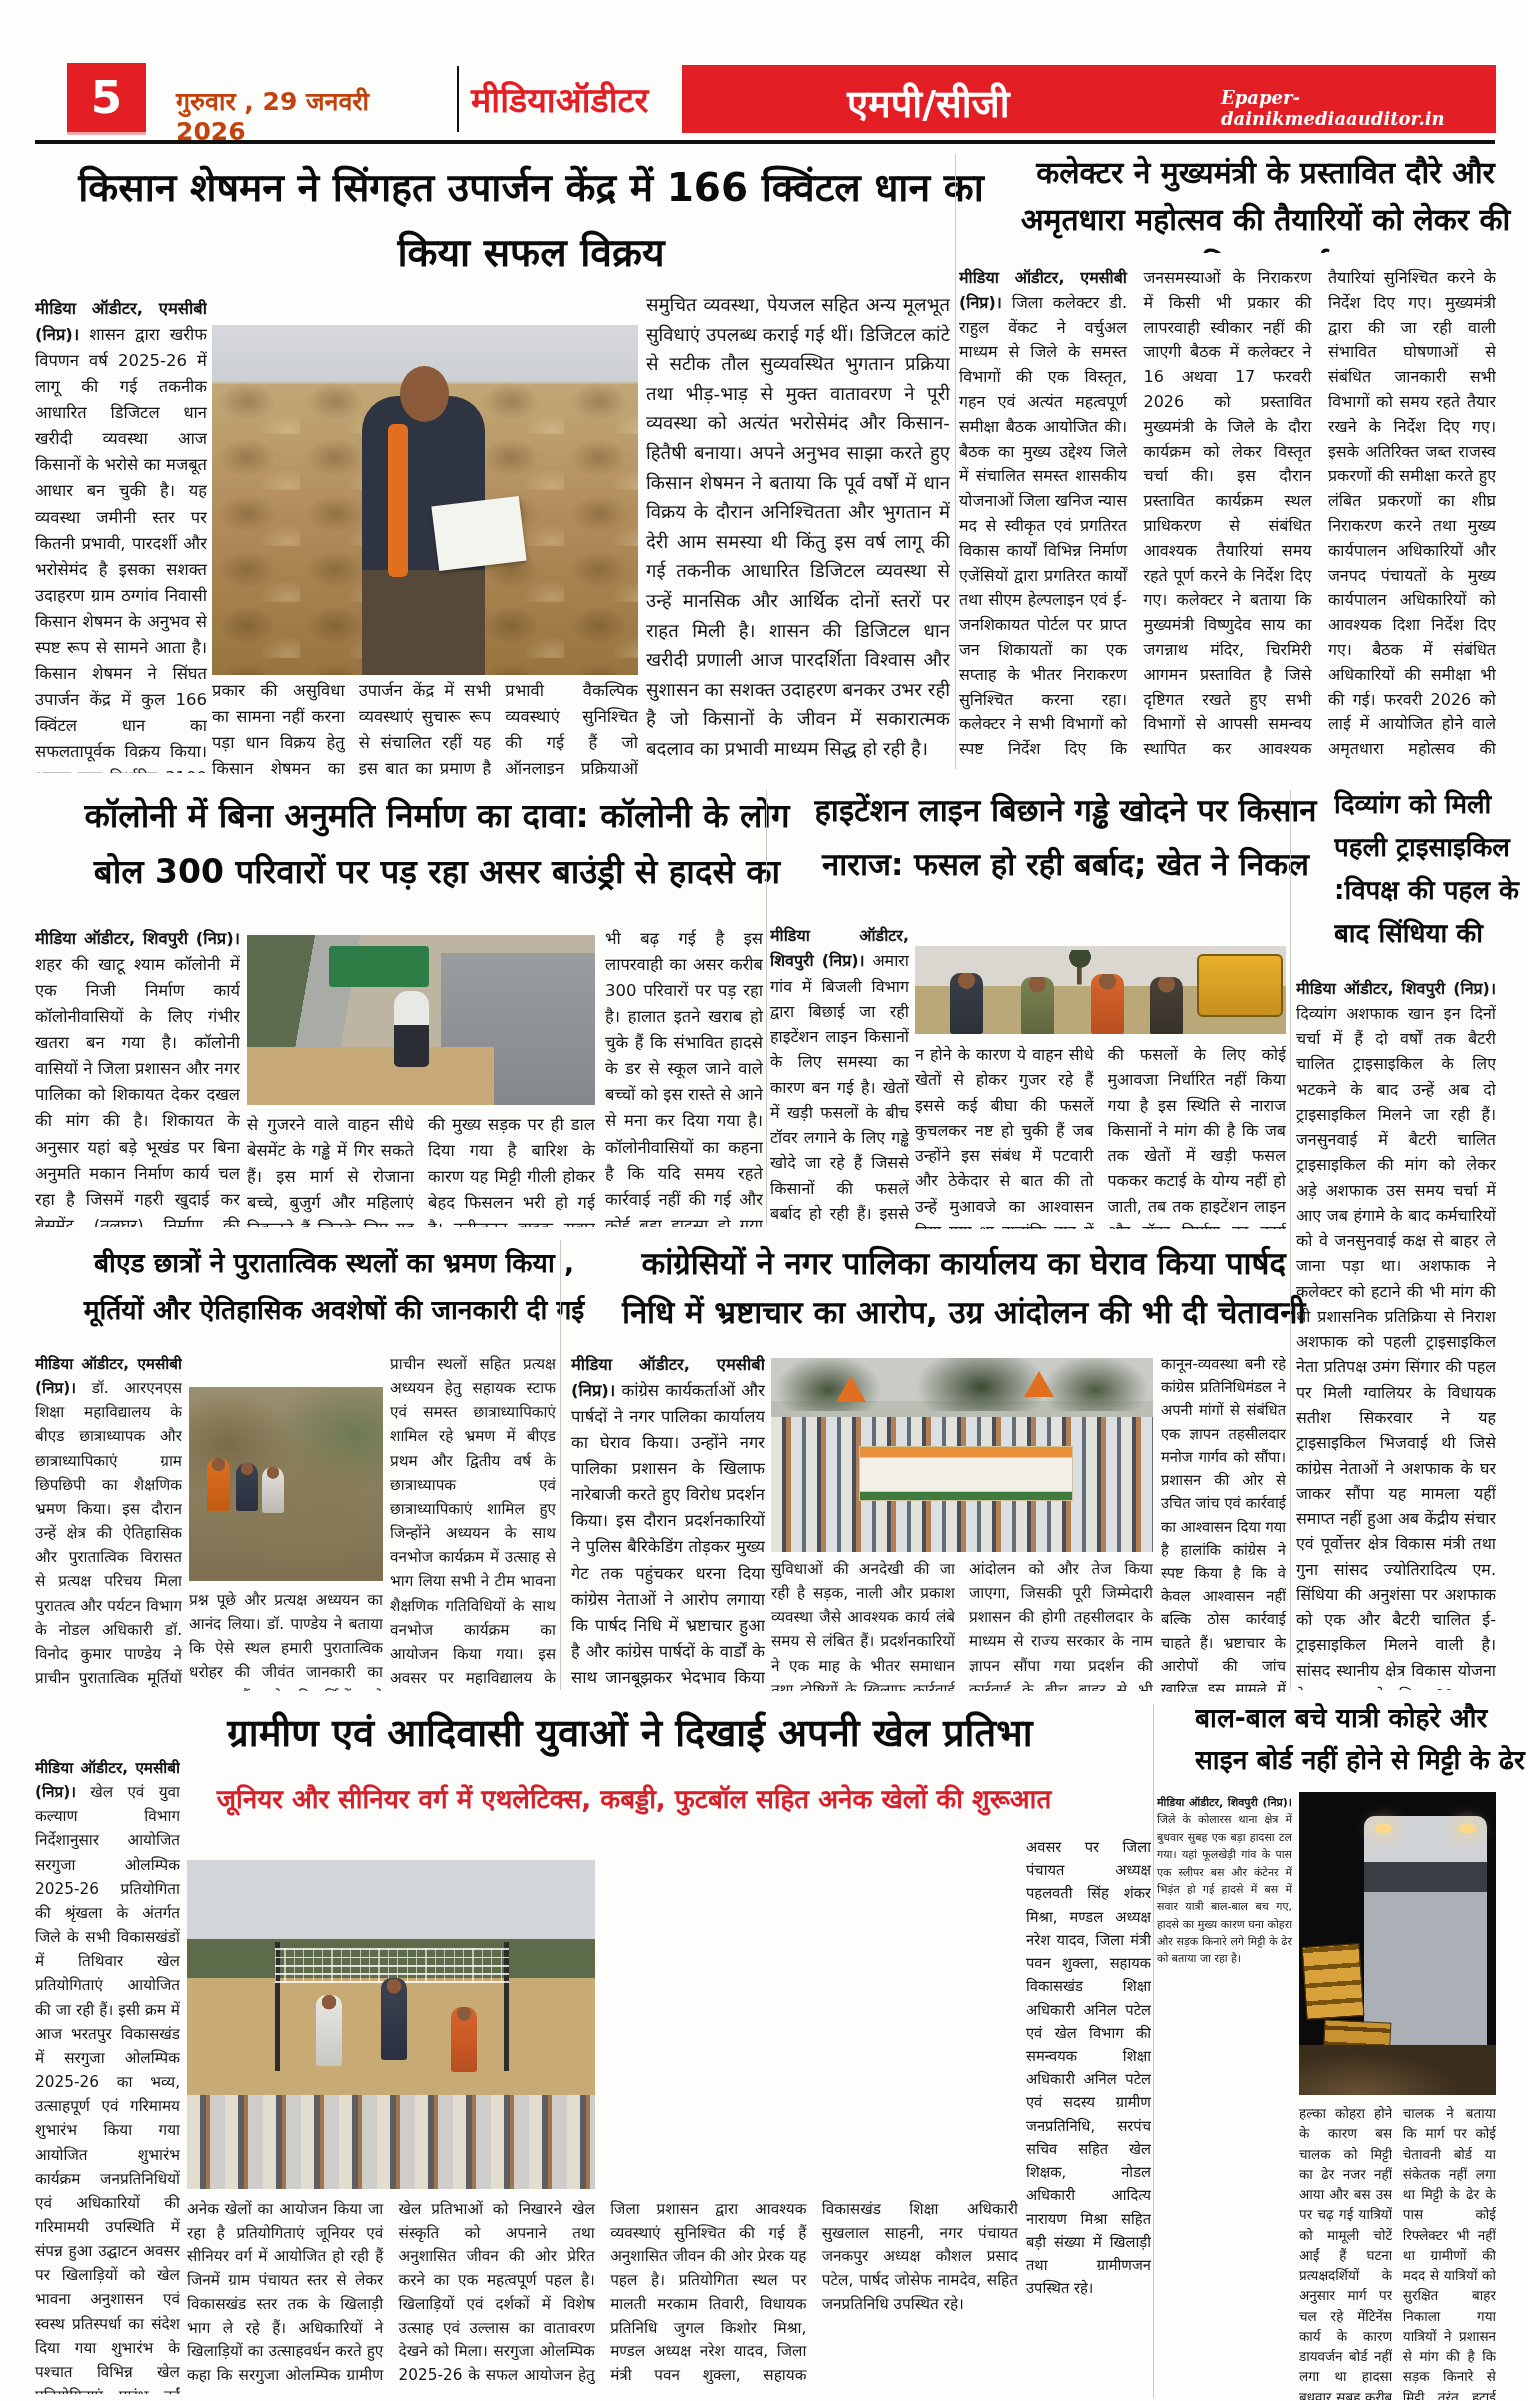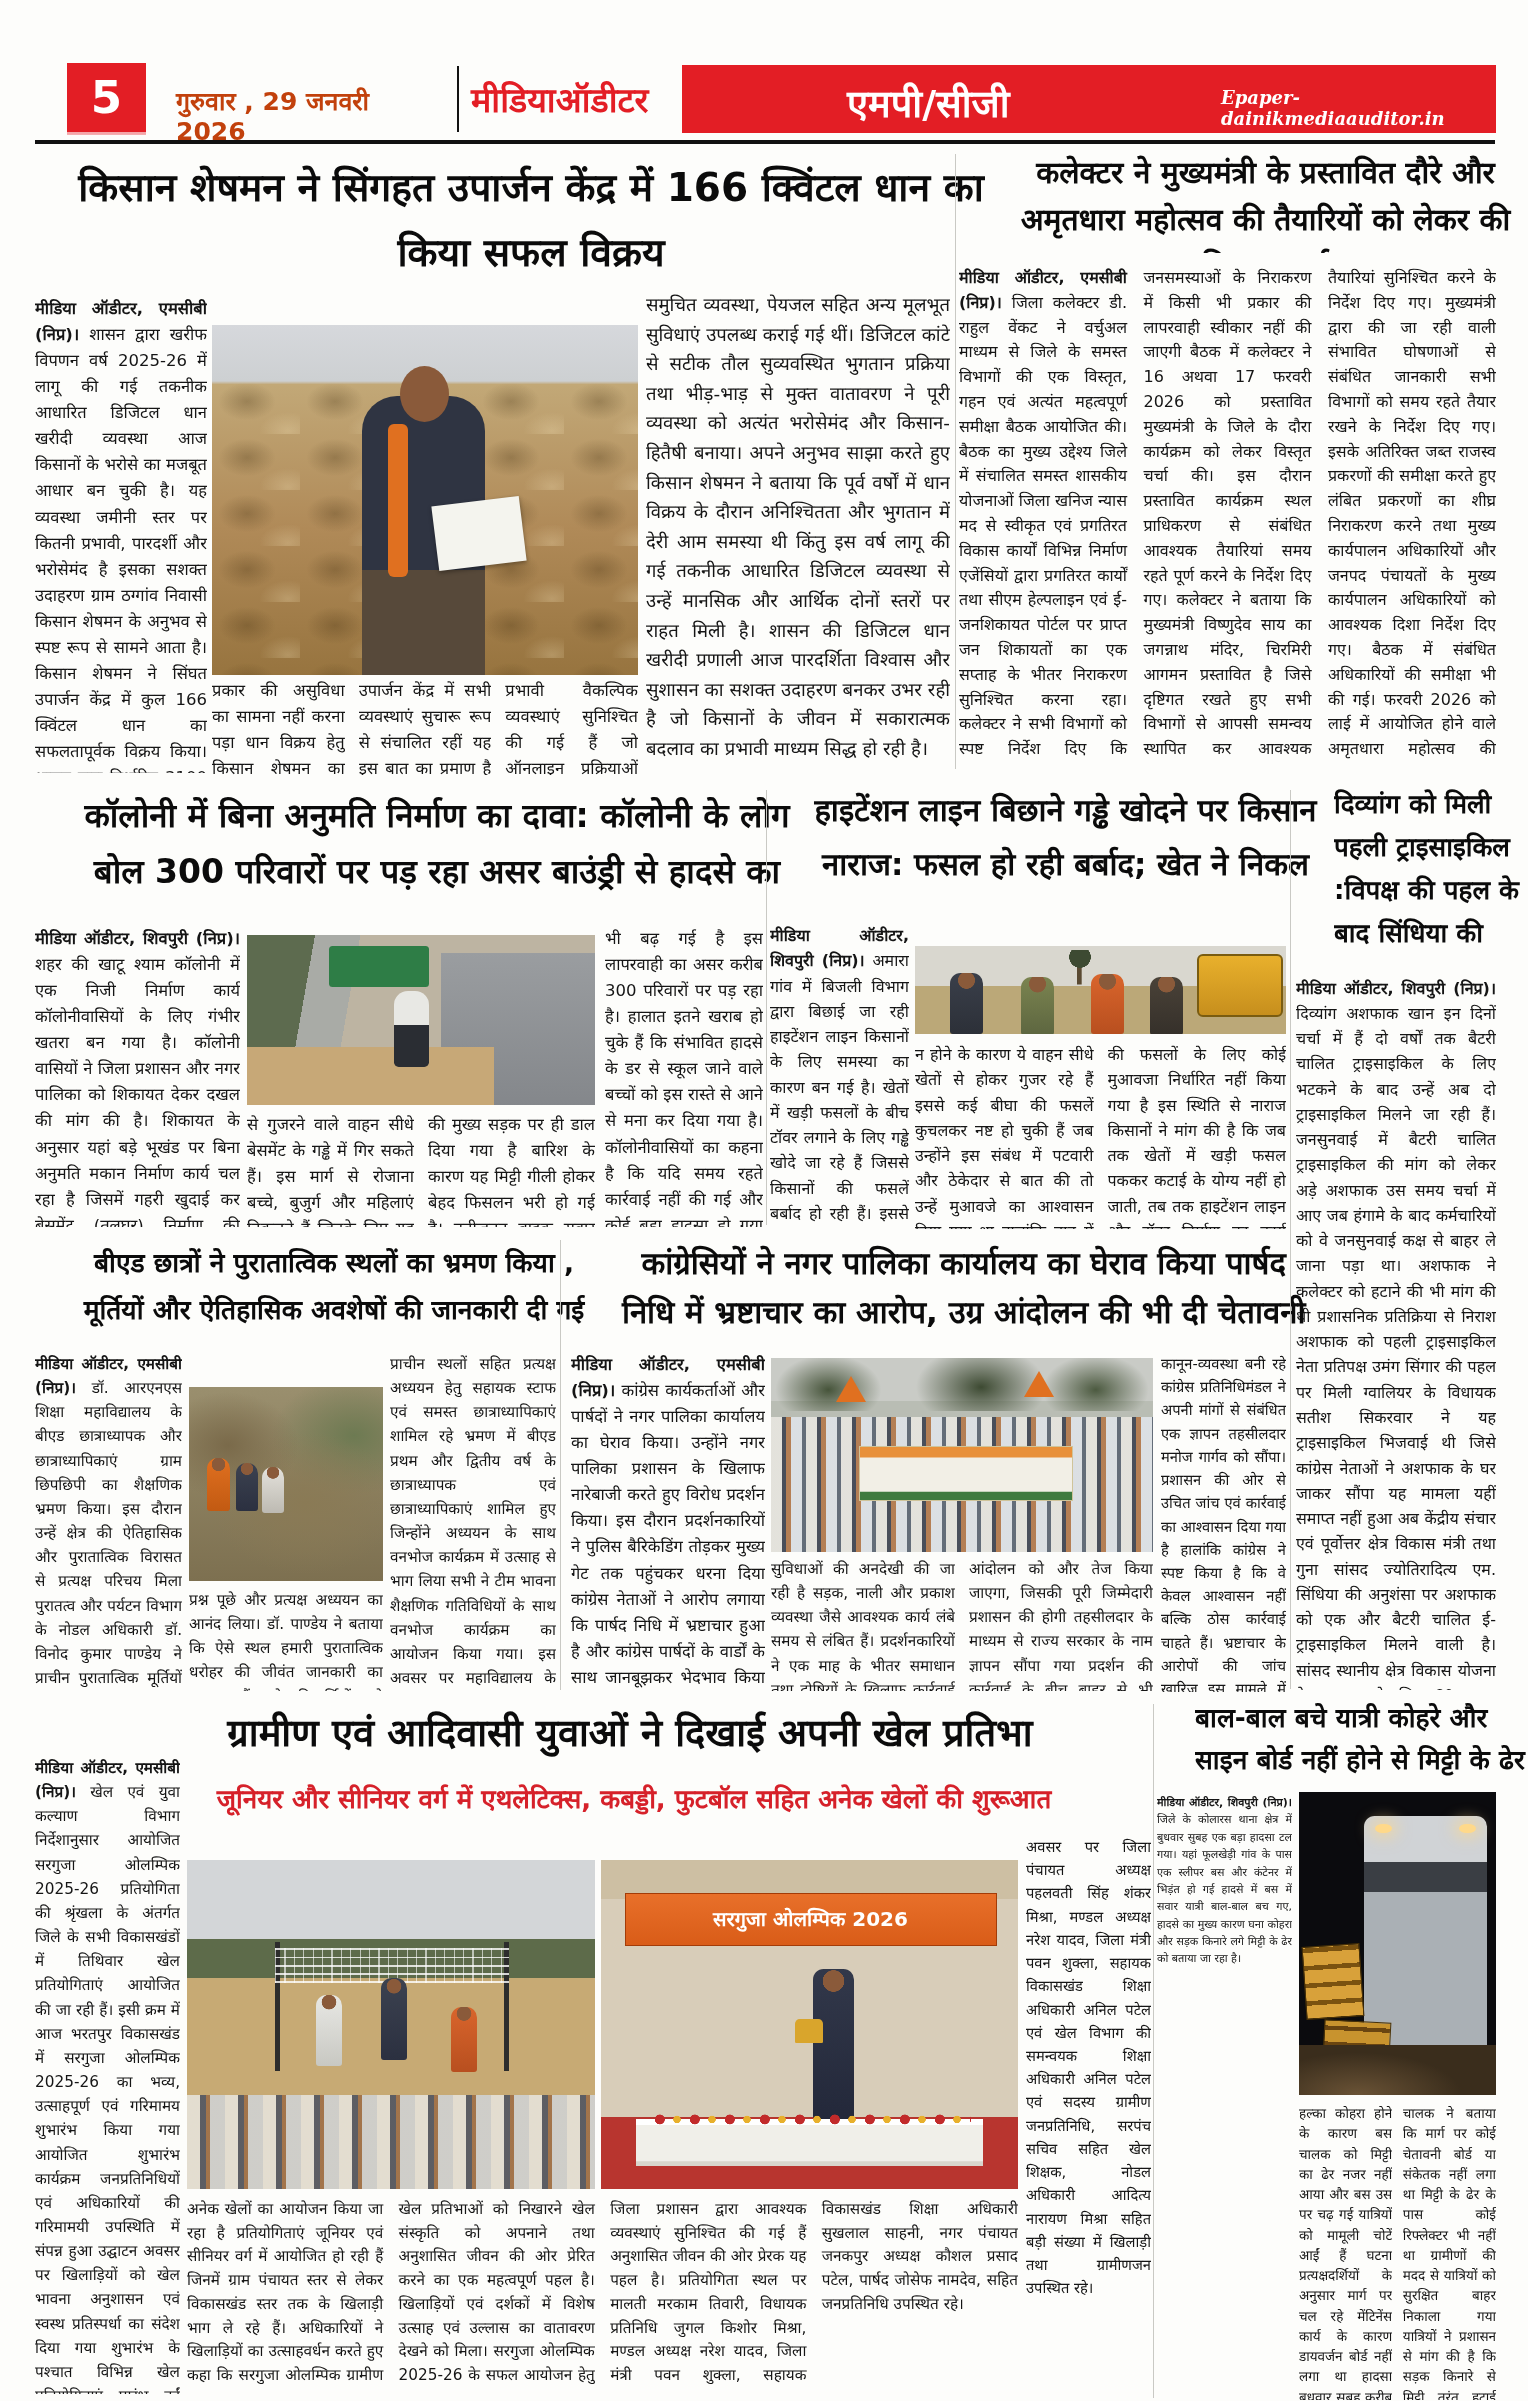--- a/index.html
+++ b/index.html
@@ -175,32 +175,20 @@
       <div class="abs" style="left:88px;top:82px;width:4.7px;height:129px;background:#2c2c2c;"></div>
       <div class="abs" style="left:317px;top:82px;width:4.7px;height:129px;background:#2c2c2c;"></div>
       <div class="abs" style="left:88px;top:88px;width:234px;height:35px;background:repeating-linear-gradient(0deg,rgba(255,255,255,.8) 0 1.8px,transparent 1.8px 8.2px),repeating-linear-gradient(90deg,rgba(255,255,255,.6) 0 1.2px,transparent 1.2px 9.4px);"></div>
       <div class="fig" style="left:129px;top:135px;width:26px;height:71px;background:radial-gradient(circle at 50% 10%, #8a5a3a 0 7px, transparent 7.6px),linear-gradient(#e8e8e4,#c8c8c2);"></div>
       <div class="fig" style="left:194px;top:118px;width:26px;height:82px;background:radial-gradient(circle at 50% 10%, #8a5a3a 0 7px, transparent 7.6px),linear-gradient(#3c4250,#2b3040);"></div>
       <div class="fig" style="left:264px;top:147px;width:26px;height:65px;background:radial-gradient(circle at 50% 10%, #8a5a3a 0 7px, transparent 7.6px),linear-gradient(#d9652c,#b84f1f);"></div>
       <div class="abs" style="left:0;top:235px;width:408px;height:94px;opacity:.85;
            background:repeating-linear-gradient(90deg,#e8e6e0 0 13px,#4a5060 13px 19px,#9c6b44 19px 23.5px,#d0d4d8 23.5px 38px);"></div>
     </div>
 
-    <div class="ph" style="left:601px;top:163px;width:417px;height:329px;background:linear-gradient(#cdbfa3 0 12%,#d8cdb9 12% 78%,#b8352f 78% 100%);">
-      <div class="abs" style="left:23.5px;top:33px;width:370px;height:51px;background:linear-gradient(#e8702a,#d95c18);border:1.8px solid #a33c08;">
-        <div style="color:#fff;font-weight:bold;font-size:20px;text-align:center;line-height:51px;">सरगुजा ओलम्पिक 2026</div>
-      </div>
-      <div class="fig" style="left:147px;top:112px;width:41px;height:147px;background:radial-gradient(circle at 50% 8%, #8a5a3a 0 10.6px, transparent 11px),linear-gradient(#ececе8,#cccac2);"></div>
-      <div class="fig" style="left:212px;top:109px;width:41px;height:150px;background:radial-gradient(circle at 50% 8%, #8a5a3a 0 10.6px, transparent 11px),linear-gradient(#32384a,#23283a);"></div>
-      <div class="abs" style="left:194px;top:159px;width:28px;height:23.5px;background:#d9a52c;border-radius:4.7px 4.7px 1.2px 1.2px;"></div>
-      <div class="abs" style="left:35px;top:259px;width:347px;height:47px;background:#f0efe9;
-           box-shadow:inset 0 5.9px 0 #fff, inset 0 -4.7px 0 #d8d6cc;"></div>
-      <div class="abs" style="left:47px;top:252px;width:323px;height:15.3px;
-           background:radial-gradient(circle 5.9px at 11.8px 7.6px,#c22a2a 0 4.7px,transparent 5.3px) 0 0/35px 15.3px repeat-x, radial-gradient(circle 4.7px at 29px 7.6px,#e8b02c 0 3.5px,transparent 4.1px) 0 0/35px 15.3px repeat-x;"></div>
-    </div>
     <div class="bt cols4 abs" style="left:187px;top:501px;width:831px;height:196px;font-size:15.3px;line-height:1.55;">अनेक खेलों का आयोजन किया जा रहा है प्रतियोगिताएं जूनियर एवं सीनियर वर्ग में आयोजित हो रही हैं जिनमें ग्राम पंचायत स्तर से लेकर विकासखंड स्तर तक के खिलाड़ी भाग ले रहे हैं। अधिकारियों ने खिलाड़ियों का उत्साहवर्धन करते हुए कहा कि सरगुजा ओलम्पिक ग्रामीण खेल प्रतिभाओं को निखारने खेल संस्कृति को अपनाने तथा अनुशासित जीवन की ओर प्रेरित करने का एक महत्वपूर्ण पहल है। खिलाड़ियों एवं दर्शकों में विशेष उत्साह एवं उल्लास का वातावरण देखने को मिला। सरगुजा ओलम्पिक 2025-26 के सफल आयोजन हेतु जिला प्रशासन द्वारा आवश्यक व्यवस्थाएं सुनिश्चित की गई हैं अनुशासित जीवन की ओर प्रेरक यह पहल है। प्रतियोगिता स्थल पर मालती मरकाम तिवारी, विधायक प्रतिनिधि जुगल किशोर मिश्रा, मण्डल अध्यक्ष नरेश यादव, जिला मंत्री पवन शुक्ला, सहायक विकासखंड शिक्षा अधिकारी सुखलाल साहनी, नगर पंचायत जनकपुर अध्यक्ष कौशल प्रसाद पटेल, पार्षद जोसेफ नामदेव, सहित जनप्रतिनिधि उपस्थित रहे।</div>
     <div class="bt abs" style="left:1026px;top:138px;width:125px;height:559px;font-size:14.7px;">अवसर पर जिला पंचायत अध्यक्ष पहलवती सिंह शंकर मिश्रा, मण्डल अध्यक्ष नरेश यादव, जिला मंत्री पवन शुक्ला, सहायक विकासखंड शिक्षा अधिकारी अनिल पटेल एवं खेल विभाग की समन्वयक शिक्षा अधिकारी अनिल पटेल एवं सदस्य ग्रामीण जनप्रतिनिधि, सरपंच सचिव सहित खेल शिक्षक, नोडल अधिकारी आदित्य नारायण मिश्रा सहित बड़ी संख्या में खिलाड़ी तथा ग्रामीणजन उपस्थित रहे।</div>
   </div>
 
   <div class="abs" style="left:1157px;top:1697px;width:341px;height:704px;">
     <div class="hl" style="width:340px;height:88px;font-size:26.4px;line-height:1.6;text-align:left;">बाल-बाल बचे यात्री कोहरे और साइन बोर्ड नहीं होने से मिट्टी के ढेर पर चढ़ी बस</div>
     <div class="bt abs" style="left:0;top:97px;width:135px;height:605px;font-size:11px;">
       <span class="by">मीडिया ऑडीटर, शिवपुरी (निप्र)।</span>
       <span>जिले के कोलारस थाना क्षेत्र में बुधवार सुबह एक बड़ा हादसा टल गया। यहां फूलखेड़ी गांव के पास एक स्लीपर बस और कंटेनर में भिड़ंत हो गई हादसे में बस में सवार यात्री बाल-बाल बच गए, हादसे का मुख्य कारण घना कोहरा और सड़क किनारे लगे मिट्टी के ढेर को बताया जा रहा है।</span>
     </div>

